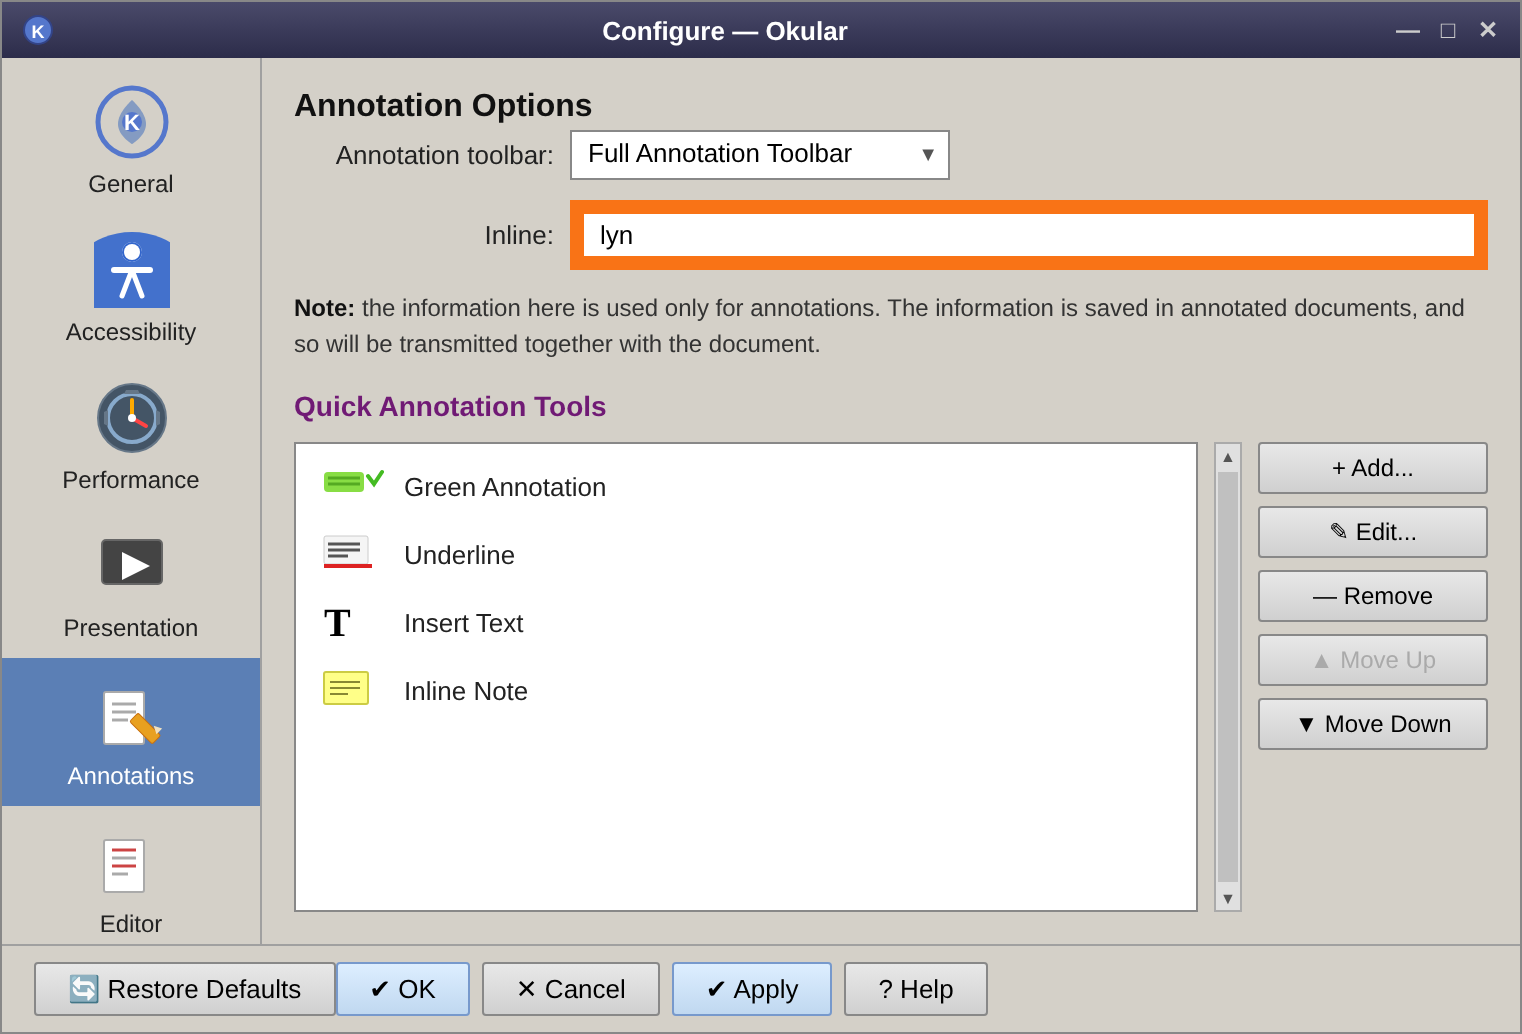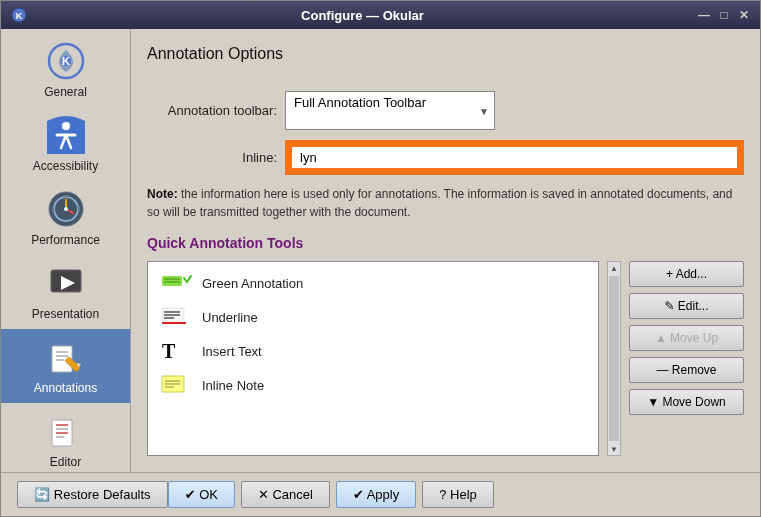--- a/index.html
+++ b/index.html
@@ -87,45 +87,45 @@
     .content-area {
       flex: 1;
       background: #d4d0c8;
       padding: 16px;
       display: flex;
       flex-direction: column;
       overflow: hidden;
     }
     .section-title {
       font-size: 16px;
-      font-weight: normal;
+      font-weight: bold;
       color: #111;
-      margin-bottom: 28px;
+      margin-bottom: 2px;
     }
     .form-row {
       display: flex;
       align-items: center;
       margin-bottom: 10px;
     }
     .form-label {
       min-width: 130px;
       text-align: right;
       margin-right: 8px;
       color: #222;
     }
     .select-wrapper {
       position: relative;
       display: inline-block;
     }
     .select-wrapper select {
-      padding: 3px 24px 19px 8px;
+      padding: 3px 24px 5px 8px;
       border: 1px solid #888;
       background: white;
       font-size: 13px;
-      width: 210px;
+      width: 190px;
       appearance: none;
       cursor: pointer;
     }
     .select-arrow {
       position: absolute;
       right: 6px;
       top: 50%;
       transform: translateY(-50%);
       pointer-events: none;
       font-size: 10px;
@@ -428,22 +428,22 @@
 
         <div style="width:14px;background:#e0e0e0;border:1px solid #aaa;display:flex;flex-direction:column;align-items:center;">
           <div style="width:12px;height:12px;display:flex;align-items:center;justify-content:center;font-size:8px;color:#555;cursor:pointer;">▲</div>
           <div style="flex:1;width:10px;background:#c0c0c0;margin:2px;"></div>
           <div style="width:12px;height:12px;display:flex;align-items:center;justify-content:center;font-size:8px;color:#555;cursor:pointer;">▼</div>
         </div>
 
         <div class="tools-buttons">
           <button class="tools-btn">+ Add...</button>
           <button class="tools-btn">✎ Edit...</button>
+          <button class="tools-btn">— Remove</button>
           <button class="tools-btn disabled" style="color:#aaa;">▲ Move Up</button>
-          <button class="tools-btn">— Remove</button>
           <button class="tools-btn">▼ Move Down</button>
         </div>
       </div>
     </div>
   </div>
 
   <div class="footer">
     <div class="footer-left">
       <button class="footer-btn">🔄 Restore Defaults</button>
     </div>

